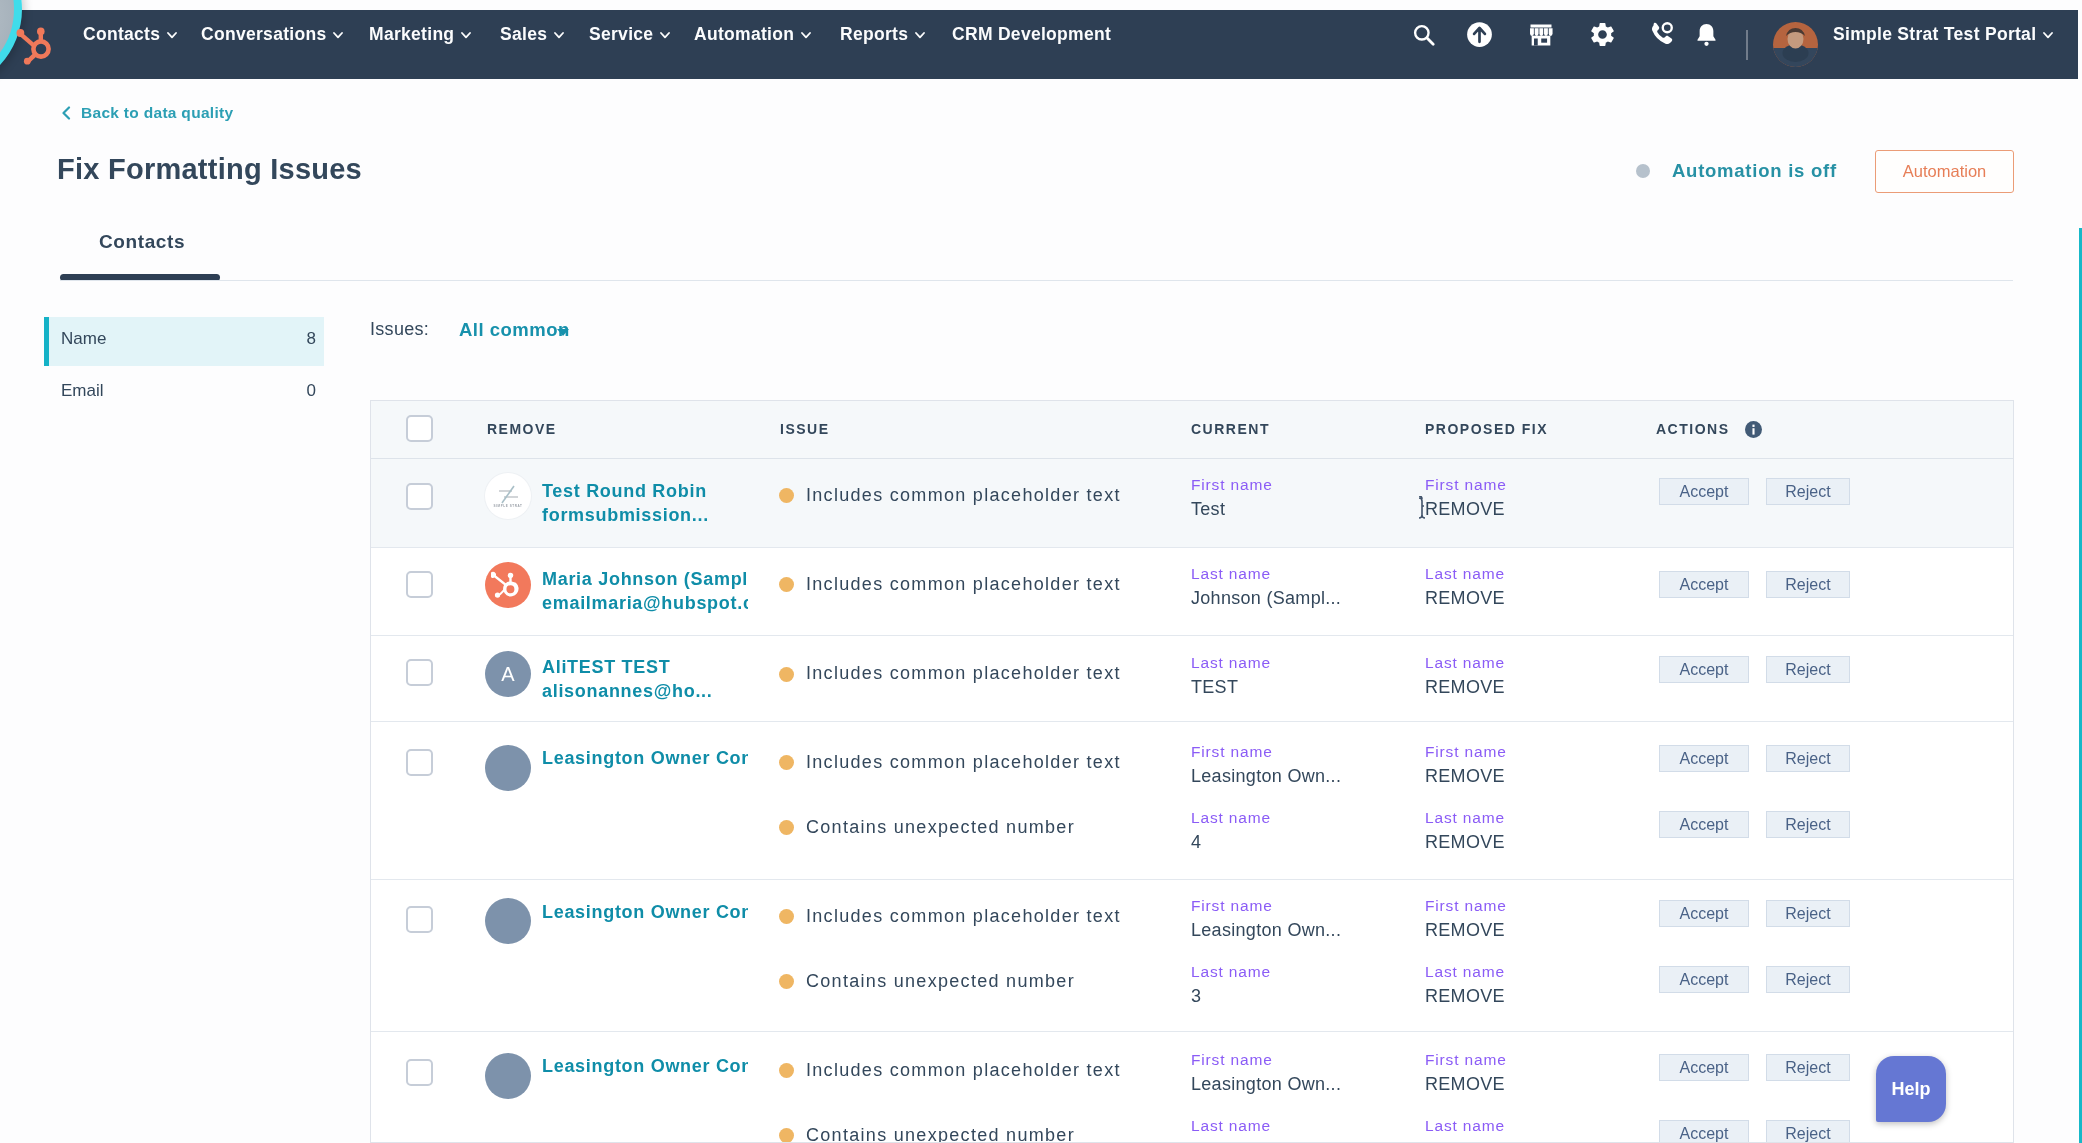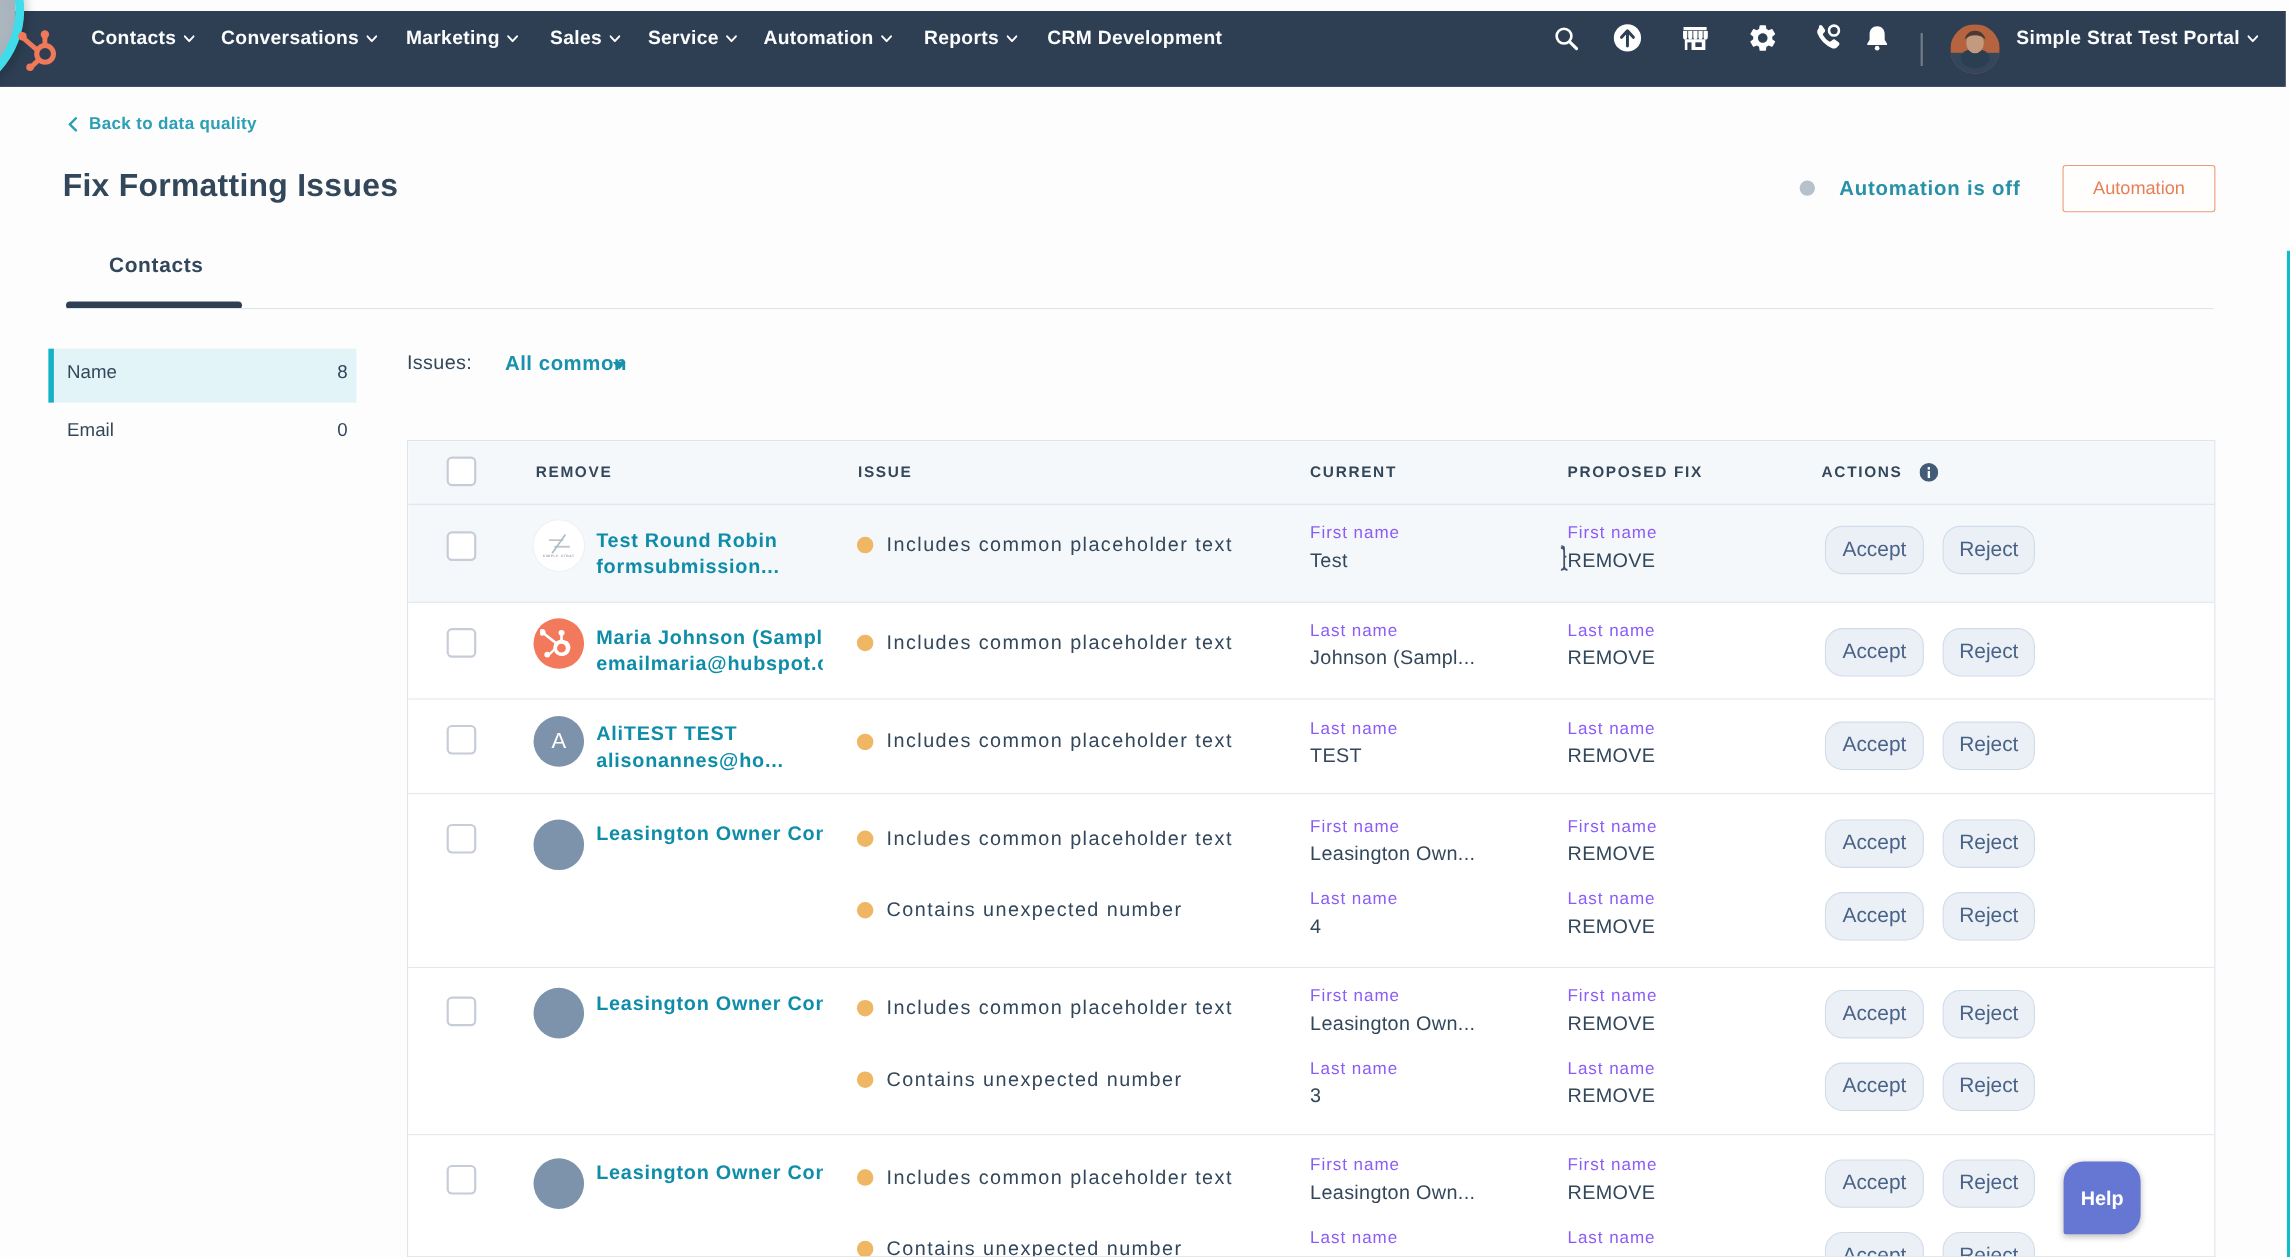--- a/index.html
+++ b/index.html
@@ -8,22 +8,22 @@
   .abs{position:absolute;}
   
   #nav{position:absolute;left:0;top:10px;width:2078px;height:69px;background:#2e3f54;}
   .navitem{position:absolute;top:0;height:69px;display:flex;align-items:center;color:#fbfcfd;
            font-size:17.5px;font-weight:bold;letter-spacing:.3px;}
   .navchev{margin-left:7px;width:10px;height:10px;display:inline-block;}
   .icon{position:absolute;top:0;height:69px;display:flex;align-items:center;justify-content:center;width:36px;}
   .navy{color:#33475b;}
   .glabel{color:#8b5cf6;font-size:15.5px;letter-spacing:.85px;}
   .gvalue{color:#33475b;font-size:18px;letter-spacing:.3px;}
-  .btn{position:absolute;width:90px;height:44px;background:#eaf0f6;border:1px solid #d2dce8;
-       border-radius:16px;color:#4a6287;font-size:19px;display:flex;align-items:center;justify-content:center;box-sizing:border-box;}
+  .btn{position:absolute;width:90px;height:27px;background:#eaf0f6;border:1px solid #d2dce8;
+       border-radius:0;color:#4a6287;font-size:16px;display:flex;align-items:center;justify-content:center;box-sizing:border-box;}
   .btn.rej{width:84px;}
   .ckb{position:absolute;width:27px;height:27px;background:#fff;border:2px solid #c6cdd8;border-radius:5px;box-sizing:border-box;}
   .avatar{position:absolute;width:46px;height:46px;border-radius:50%;}
   .cname{position:absolute;left:171px;width:206px;color:#0f8da8;font-size:18px;font-weight:bold;letter-spacing:.7px;line-height:24px;white-space:nowrap;overflow:hidden;}
   .dot{position:absolute;width:15px;height:15px;border-radius:50%;background:#efb663;}
   .issuetext{position:absolute;left:435px;color:#33475b;font-size:18px;letter-spacing:1.3px;white-space:nowrap;}
   .rowline{position:absolute;left:0;width:100%;height:1px;background:#e3e8ee;}
 </style>
 </head>
 <body>

